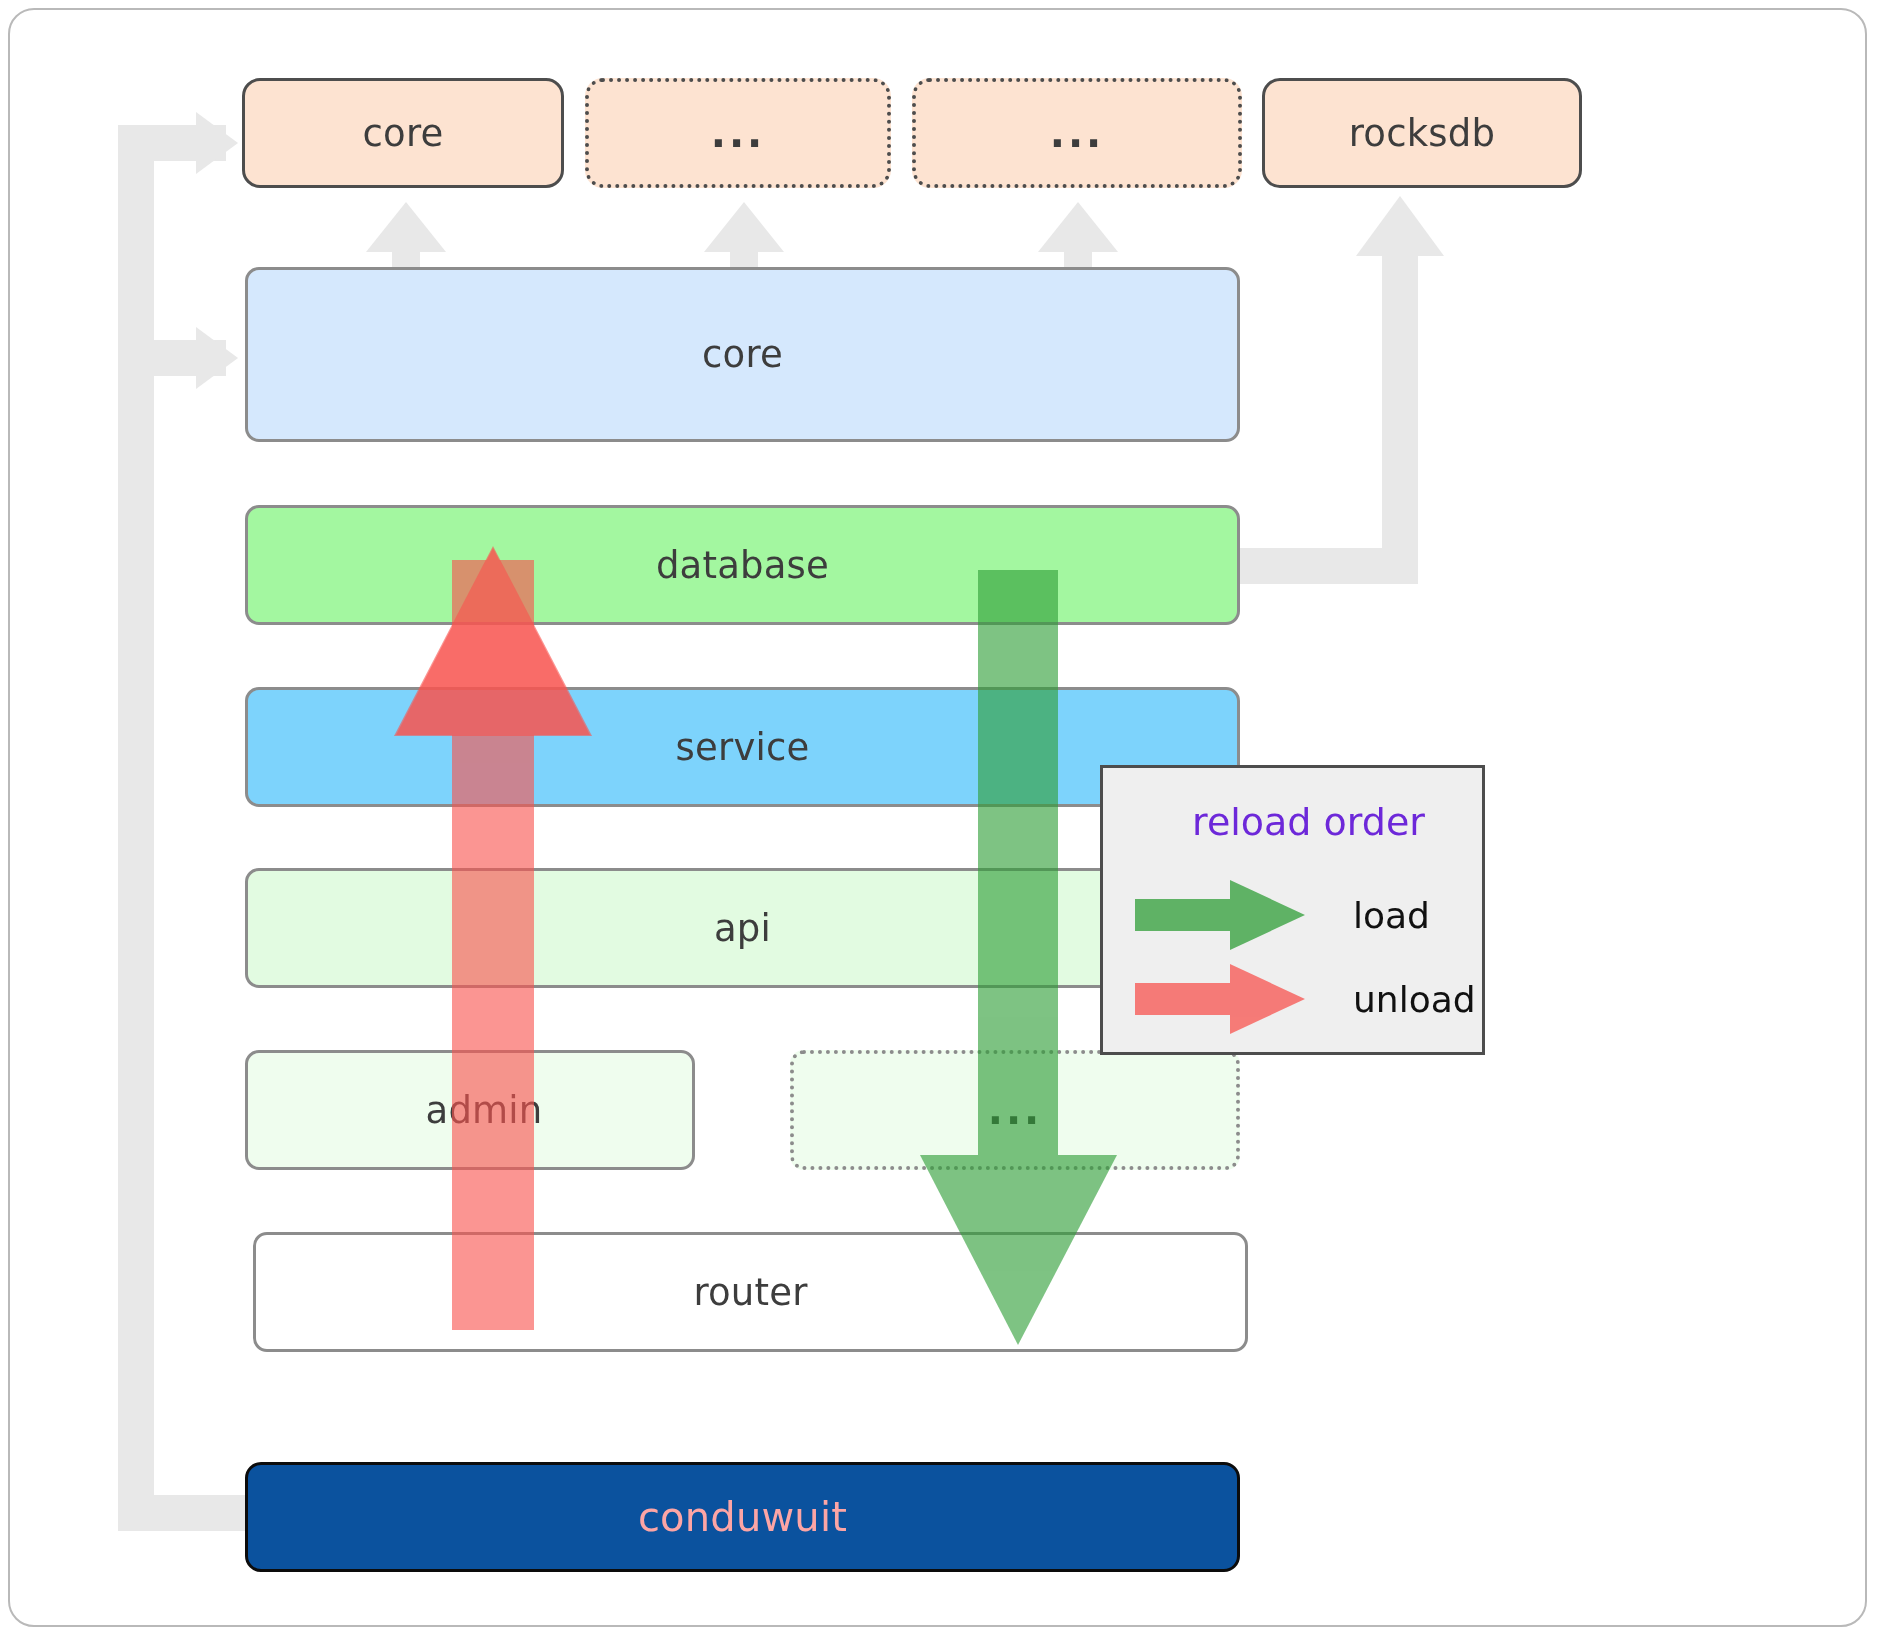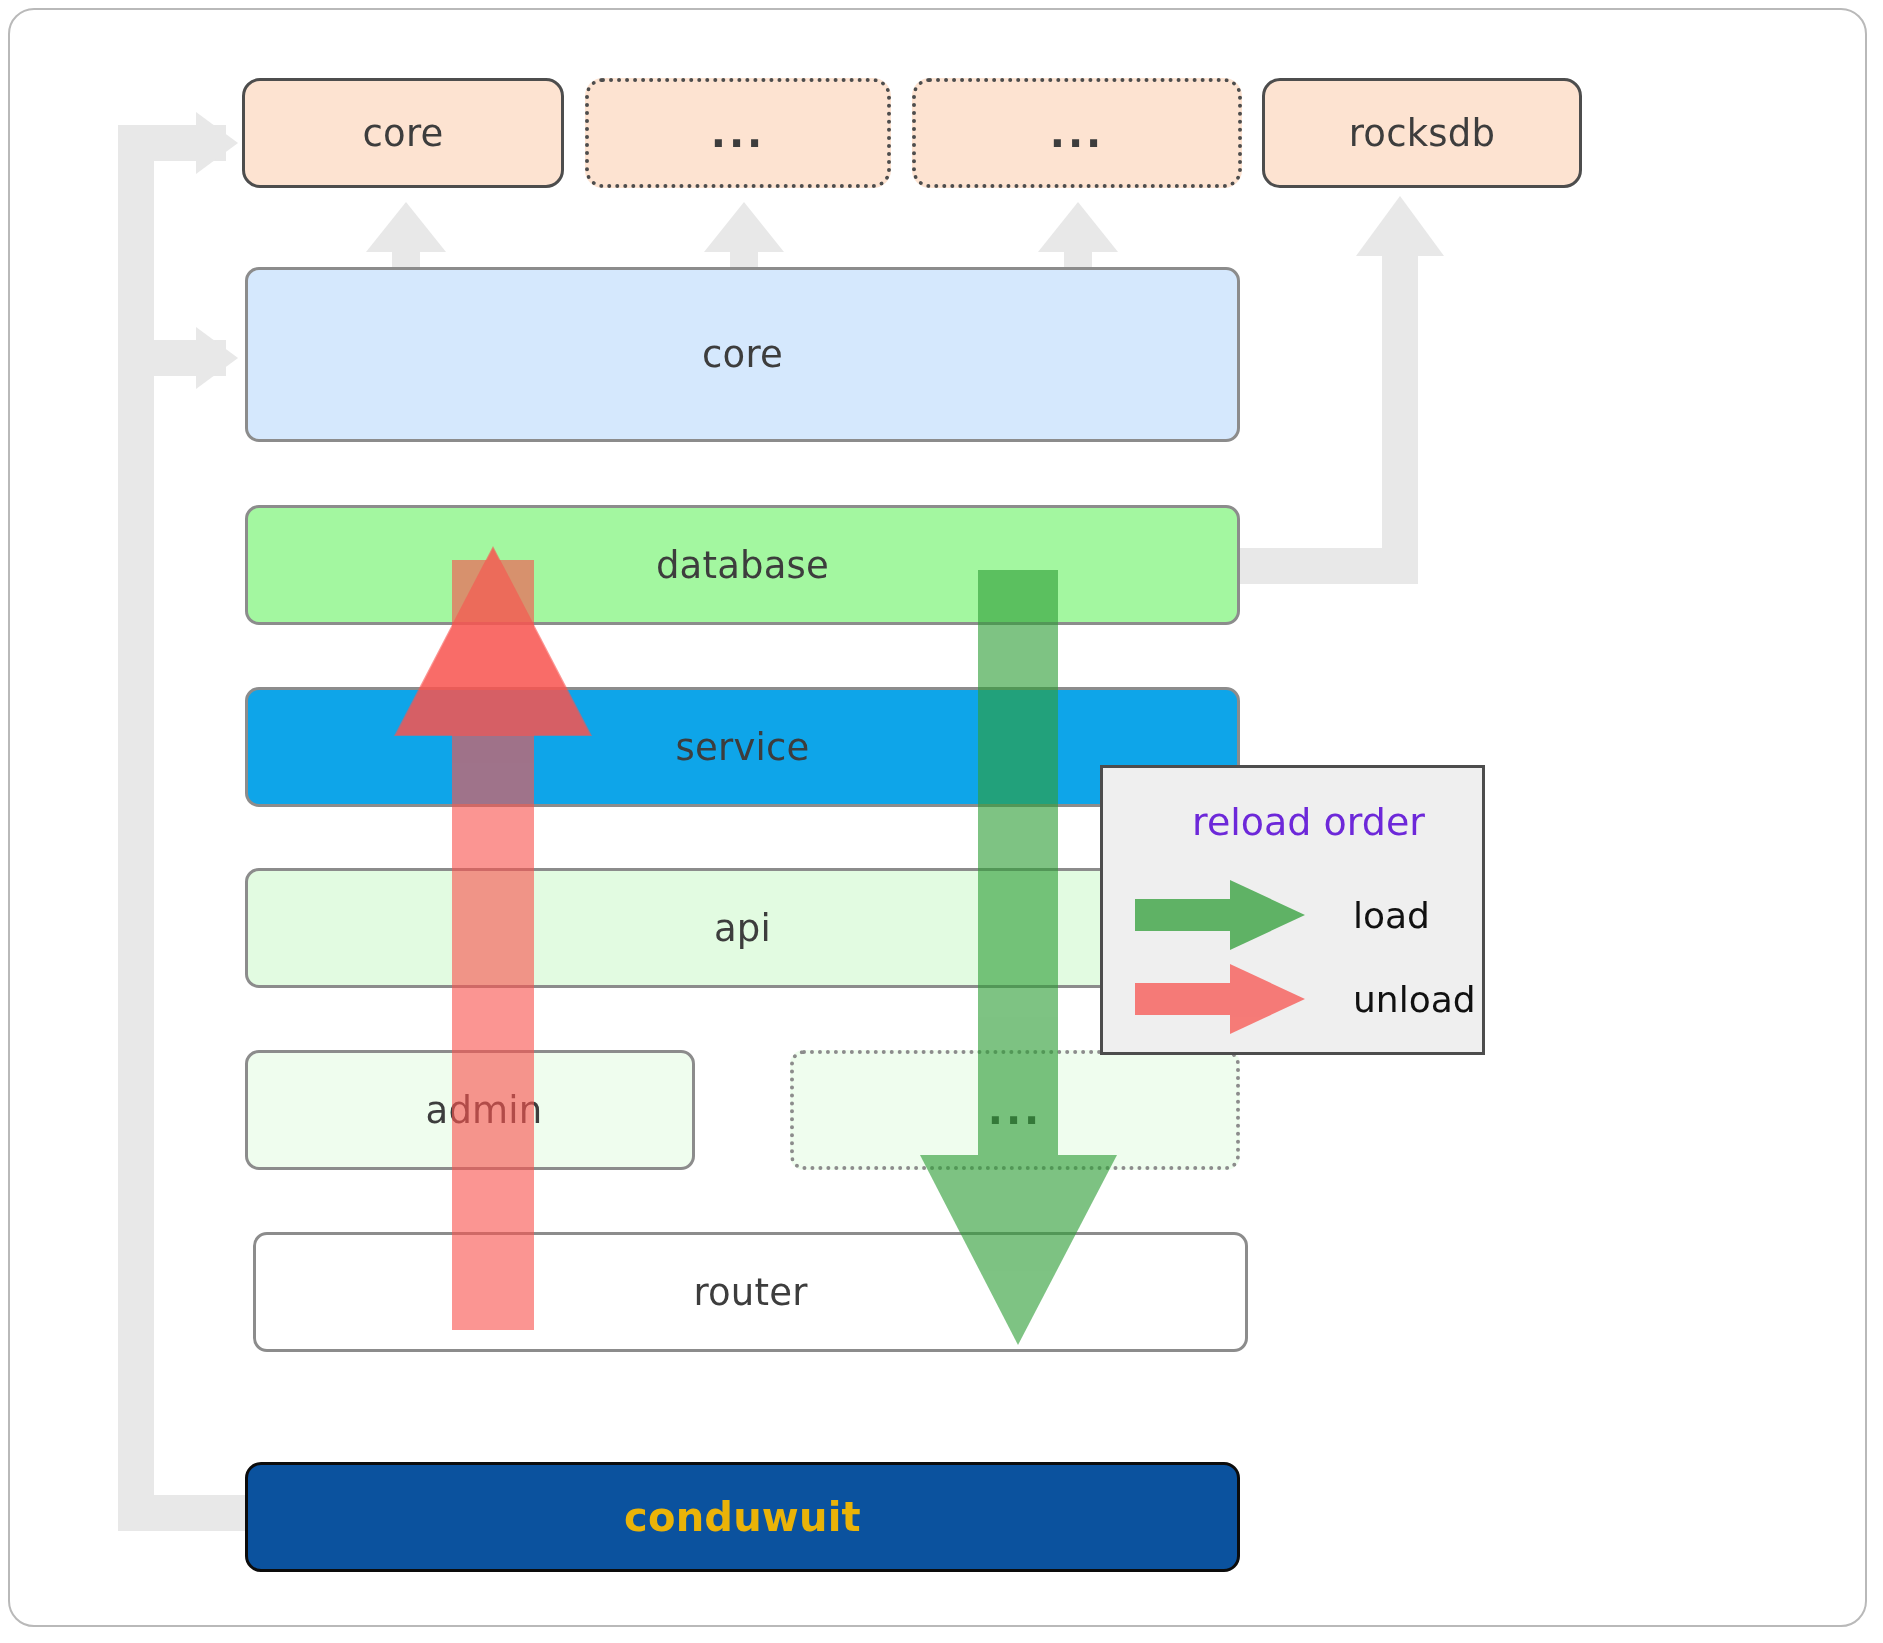--- a/index.html
+++ b/index.html
@@ -33,33 +33,33 @@
     background:#fde3d1;
     border:3px solid #4d4d4d;
     height:110px;
     border-radius:18px;
   }
   .dep.dotted{ border-style:dotted; border-width:4px; }
   
   .layer{ border:3px solid #8c8c8c; height:122px; }
   .layer.core{ background:#d5e8fd; }
   .layer.database{ background:#a3f7a0; }
-  .layer.service{ background:#0ea5e9; }
+  .layer.service{ background:#7dd3fc; }
   .layer.api{  background:#e2fbe1; }
   .layer.admin{ background:#effdee;padding-left:28px; }
   .layer.dots{ background:#effdee; border-style:dotted; border-width:4px; border-color:#8c8c8c; }
   .layer.router{ background:#ffffff; border-color:#8c8c8c; }
   .bin{
     background:#0b529e;
     border:3px solid #0c0c0c;
     height:104px;
     border-radius:16px;
-    color:#eab308;
+    color:#fca5a5;
     font-size:40px;
-    font-weight:bold;
+    font-weight:normal;
   }
   .dots-label{ font-size:40px; font-weight:bold; letter-spacing:3px; color:#3d3d3d; line-height:.4; }
 
   
   svg.ov{ position:absolute;left:0;top:0;width:1883px;height:1643px; pointer-events:none; }
   svg.ov.under{ z-index:1; }
   svg.ov.over{ z-index:5; }
   .node{ z-index:3; }
 
   

